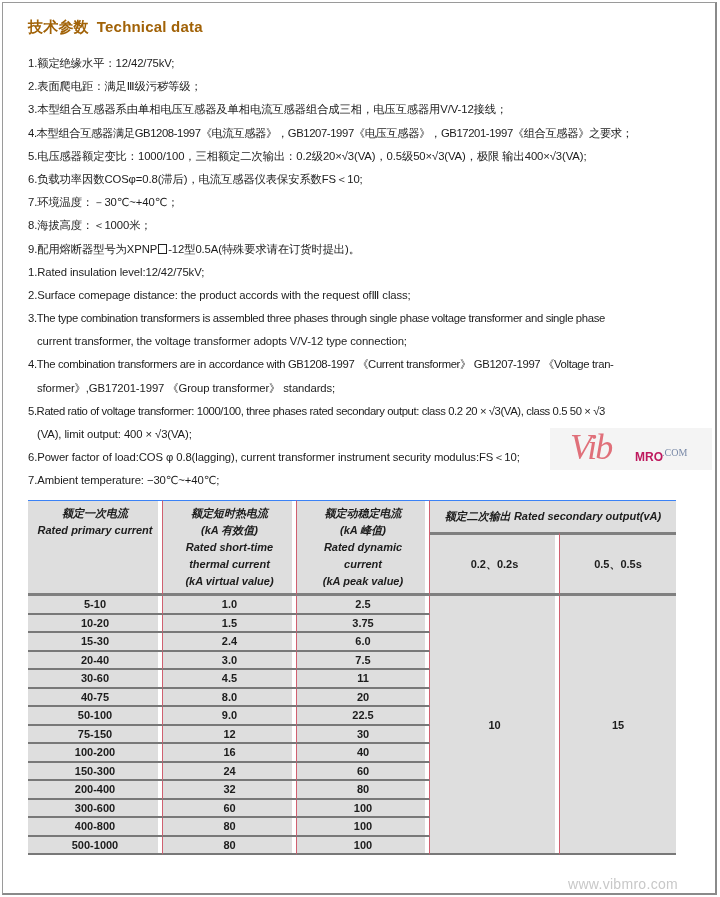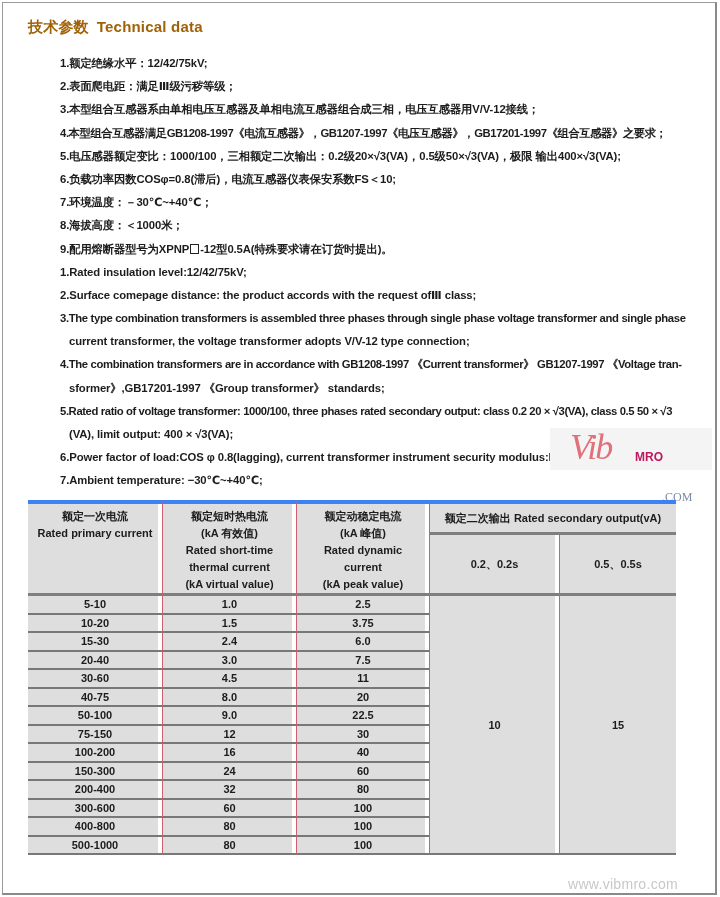--- a/index.html
+++ b/index.html
@@ -2,37 +2,37 @@
 <html><head>
 <meta charset="utf-8">
 <style>
   * { box-sizing: border-box; margin: 0; padding: 0; }
   html, body { width: 720px; height: 897px; background: #ffffff; overflow: hidden; }
   body { font-family: "Liberation Sans", "DejaVu Sans", sans-serif; color: #1a1a1a; position: relative; }
   .frame { position: absolute; left: 2px; top: 2px; width: 715px; height: 893px; border: 2px solid #8a8a8a; border-top: 1px solid #9a9a9a; border-left: 1px solid #9a9a9a; }
   .title { position: absolute; left: 28px; top: 18px; font-size: 15px; font-weight: bold; color: #a16207; letter-spacing: 0.2px; }
   .title .cn { margin-right: 8px; }
   .lines { position: absolute; left: 28px; top: 52px; width: 680px; }
-  .line { font-size: 11.3px; font-weight: bold; line-height: 23.2px; height: 23.2px; white-space: nowrap; color: #1c1c1c; letter-spacing: -0.1px; margin-left: 32px; }
+  .line { font-size: 11.3px; font-weight: normal; line-height: 23.2px; height: 23.2px; white-space: nowrap; color: #1c1c1c; letter-spacing: -0.1px; }
   .line.cont { padding-left: 9px; }
   .sq { display: inline-block; width: 9px; height: 10px; border: 1.4px solid #222; vertical-align: -1px; margin: 0 1px; }
   .logo { position: absolute; left: 550px; top: 428px; width: 162px; height: 42px; background: #f4f4f4; }
   .logo .script { position: absolute; left: 20px; top: -2px; font-family: "Liberation Serif", serif; font-style: italic; font-size: 36px; color: #e0707a; letter-spacing: -2px; }
   .logo .mro { position: absolute; left: 85px; top: 22px; font-size: 12px; font-weight: bold; color: #be185d; }
-  .logo .com { position: absolute; left: 112px; top: 19px; font-family: "Liberation Serif", serif; font-size: 12px; color: #7a8aa8; margin-top: 43px; }
+  .logo .com { position: absolute; left: 112px; top: 19px; font-family: "Liberation Serif", serif; font-size: 10px; color: #7a8aa8; }
 
   table.spec { position: absolute; left: 28px; top: 500px; width: 648px; border-collapse: separate; border-spacing: 0; table-layout: fixed; }
   table.spec td { background: #dedede; font-size: 11px; font-weight: bold; text-align: center; color: #1c1c1c; vertical-align: middle; padding: 0; }
   .col1 { width: 135px; }
   .col2 { width: 134px; }
   .col3 { width: 133px; }
   .col4 { width: 130px; }
   .col5 { width: 116px; }
   .vsep { border-right: 1px solid #d06070; box-shadow: inset -4px 0 0 #ffffff; }
-  .hdr { border-top: 4px solid #3b82f6; height: 32px; }
+  .hdr { border-top: 1px solid #3b82f6; height: 32px; font-style: italic; }
   .hdr-cell { line-height: 17px; padding-top: 4px !important; vertical-align: top !important; }
   .hdr-bottom { border-bottom: 3px solid #7f7f7f; }
   .sub-top { border-top: 3px solid #7f7f7f; }
   .row td.data { height: 18.5px; border-bottom: 2px solid #787878; line-height: 16px; }
   .merged { border-bottom: 2px solid #787878; }
   .watermark { position: absolute; left: 568px; top: 876px; font-size: 14px; color: #c8c8c8; letter-spacing: 0.3px; }
 </style>
 </head>
 <body>
 

